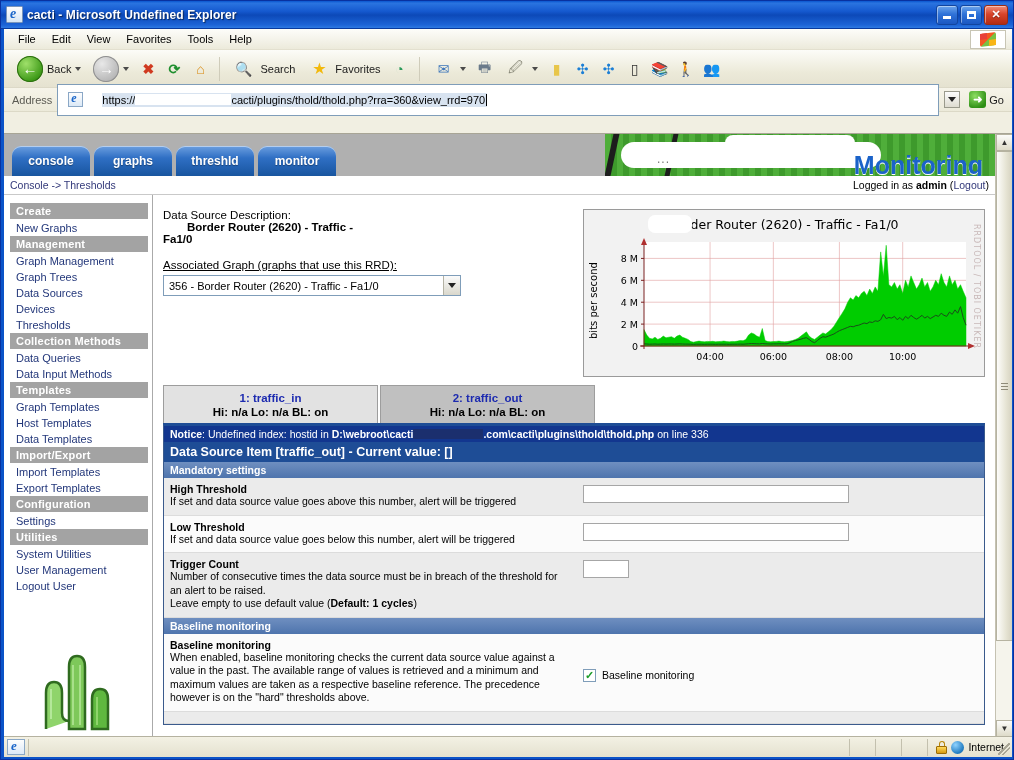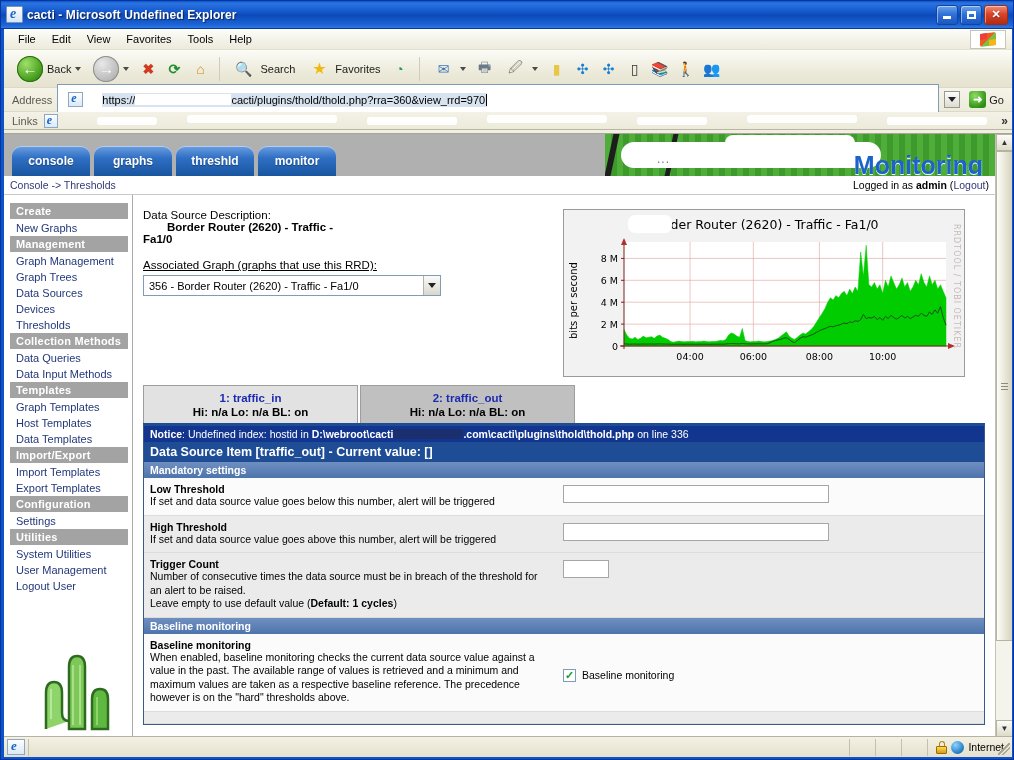--- a/index.html
+++ b/index.html
@@ -181,21 +181,21 @@
   .crumbrow {
     height:19px; background:#fff; border-bottom:1px solid #c9c9c9;
     display:flex; align-items:center; justify-content:space-between; padding:0 6px;
     font-size:10.5px; color:#33397a;
   }
   .crumbrow .right { color:#000; }
   .crumbrow b { color:#000; }
 
   
   .cbody { display:flex; height:542px; background:#fff; }
-  .sidebar { width:129px; background:#fff; border-right:1px solid #aaa; padding:8px 0 0 6px; position:relative; }
+  .sidebar { width:149px; background:#fff; border-right:1px solid #aaa; padding:8px 0 0 6px; position:relative; }
   .navhead {
     background:#a3a3a3; color:#fff; font-size:11px; font-weight:bold;
     padding:2px 6px; margin:0 4px 1px 0; letter-spacing:.2px;
   }
   .navlink { font-size:11px; color:#23377a; padding:2px 0 2px 6px; }
   .cactus { position:absolute; left:18px; bottom:6px; width:110px; height:82px; }
 
   .content { flex:1 1 auto; padding:0; background:#fff; position:relative; }
 
   
@@ -407,34 +407,20 @@
       </div>
       <div class="addr-dd">
         <div style="width:0;height:0;border-left:4px solid transparent;border-right:4px solid transparent;border-top:5px solid #222;"></div>
       </div>
       <div class="gobtn">
         <div class="go-arrow">➜</div>
         <div class="tbtn-label">Go</div>
       </div>
     </div>
 
-    <div class="linksbar">
-      <div class="links-label">Links</div>
-      <div class="addr-e" style="width:14px;height:14px;"></div>
-      <div class="links-smudge">
-        <i style="left:30px;top:3px;width:60px;"></i>
-        <i style="left:120px;top:1px;width:150px;"></i>
-        <i style="left:300px;top:3px;width:90px;"></i>
-        <i style="left:420px;top:1px;width:120px;"></i>
-        <i style="left:570px;top:3px;width:70px;"></i>
-        <i style="left:680px;top:1px;width:110px;"></i>
-        <i style="left:820px;top:3px;width:100px;"></i>
-      </div>
-      <div class="links-chev">»</div>
-    </div>
 
     <div id="page">
       <div id="pagescroll">
 
         <div class="cacti-head">
           <div class="cacti-banner">
             <div class="bar1"></div>
               <div class="bar2"></div>
             <div class="wash"></div>
               <div class="wash2"></div>
@@ -570,34 +556,34 @@
               </div>
             </div>
 
             <div class="formpanel">
               <div class="noticebar"><b>Notice</b><span>: Undefined index: hostid in </span><b>D:\webroot\cacti</b><span class="redact"></span><b>.com\cacti\plugins\thold\thold.php</b><span> on line 336</span></div>
 
               <div class="dsibar">Data Source Item [traffic_out] - Current value: []</div>
 
               <div class="sectionbar">Mandatory settings</div>
 
+              <div class="frow norm">
+                <div class="fleft">
+                  <div class="ftitle">High Threshold</div>
+                  <div class="fdesc">If set and data source value goes above this number, alert will be triggered</div>
+                </div>
+                <div class="fright">
+                  <input class="tinput wide" type="text" value="" style="">
+                </div>
+              </div>
+
               <div class="frow alt">
                 <div class="fleft">
                   <div class="ftitle">Low Threshold</div>
                   <div class="fdesc">If set and data source value goes below this number, alert will be triggered</div>
-                </div>
-                <div class="fright">
-                  <input class="tinput wide" type="text" value="" style="">
-                </div>
-              </div>
-
-              <div class="frow norm">
-                <div class="fleft">
-                  <div class="ftitle">High Threshold</div>
-                  <div class="fdesc">If set and data source value goes above this number, alert will be triggered</div>
                 </div>
                 <div class="fright">
                   <input class="tinput wide" type="text" value="" style="">
                 </div>
               </div>
 
               <div class="frow norm">
                 <div class="fleft">
                   <div class="ftitle">Trigger Count</div>
                   <div class="fdesc">Number of consecutive times the data source must be in breach of the threshold for an alert to be raised.</div>

